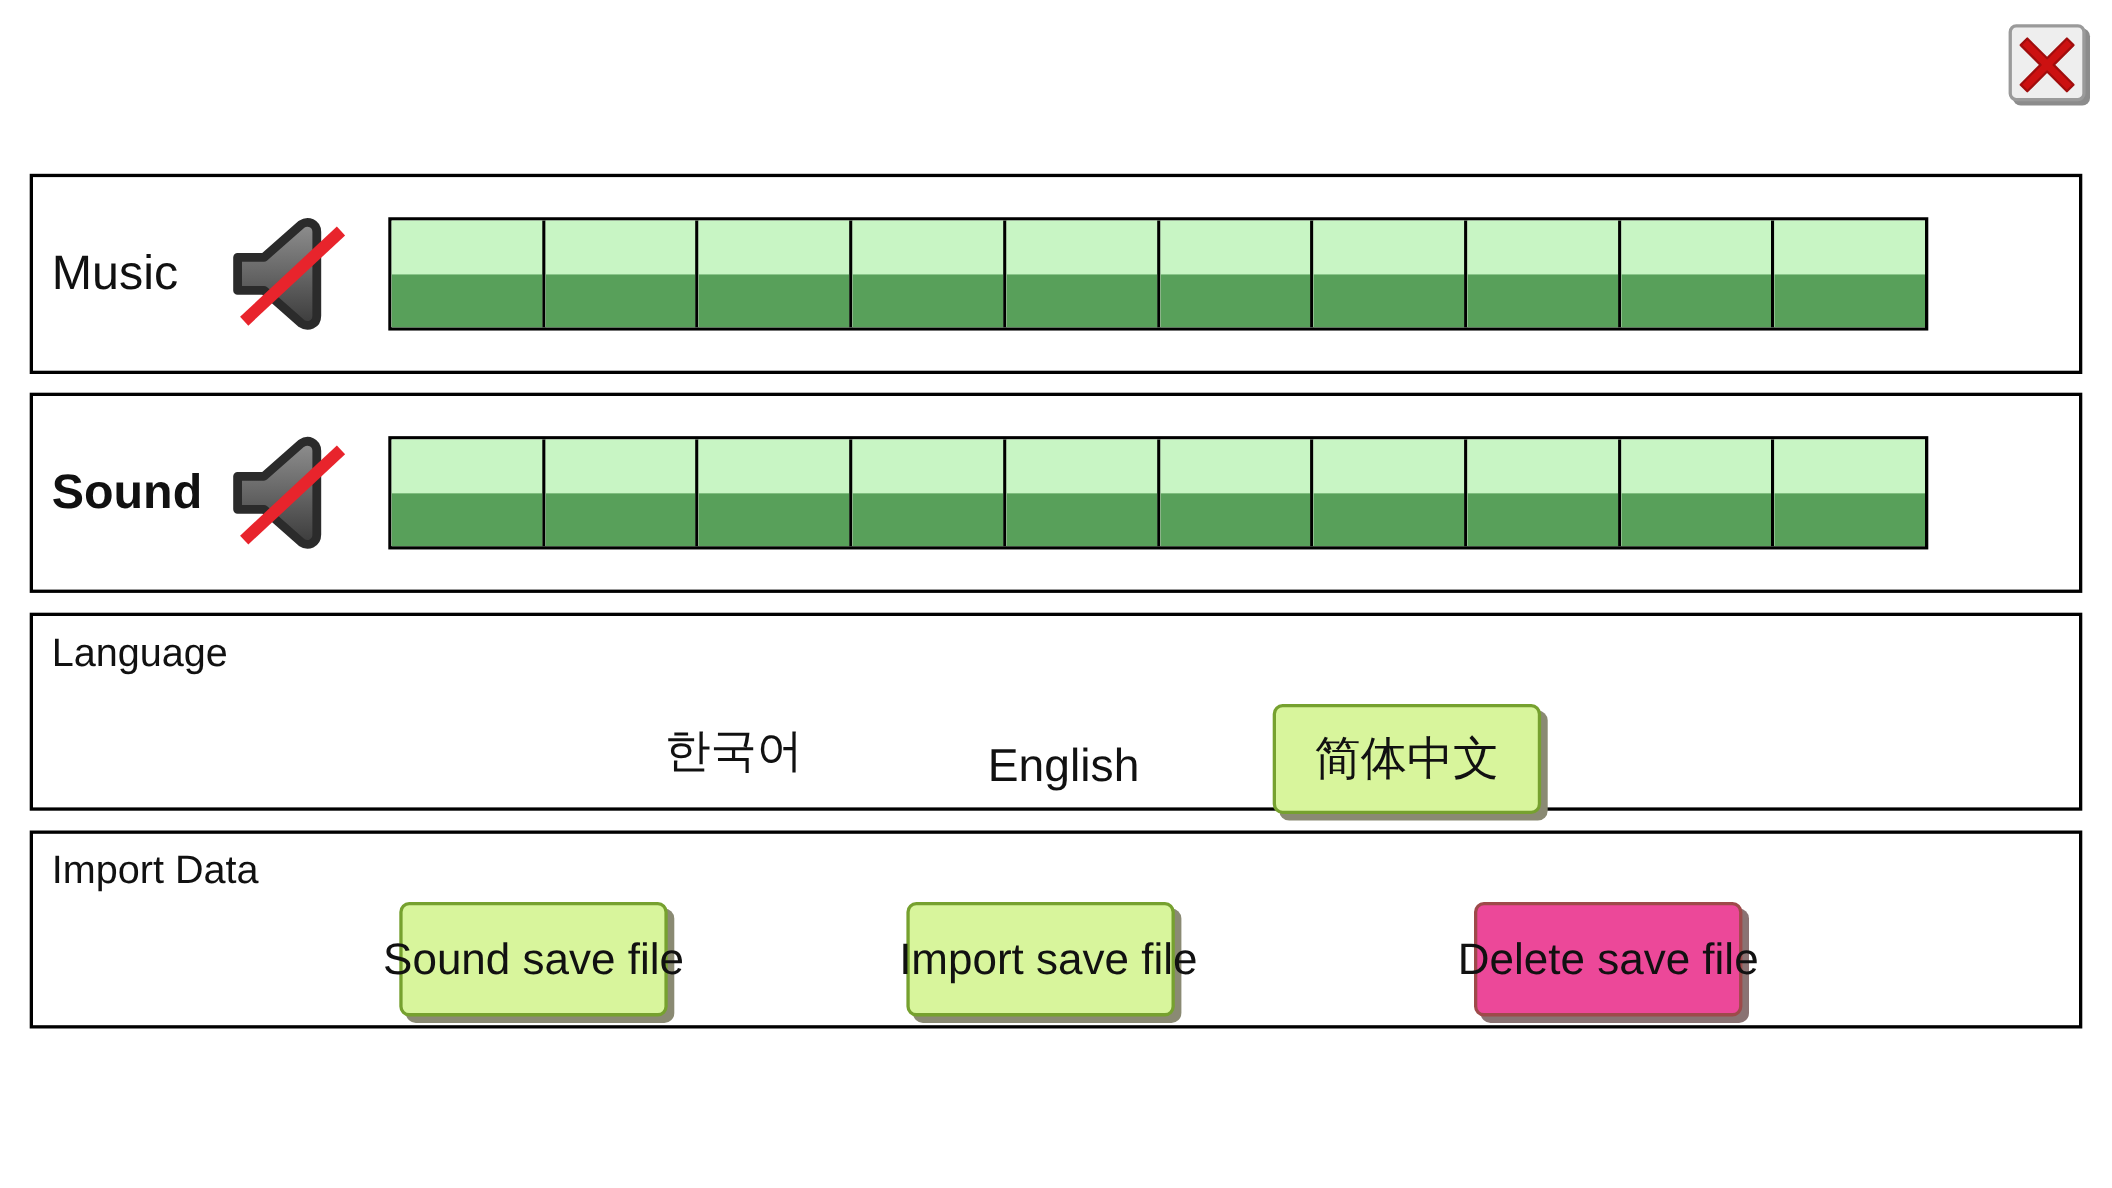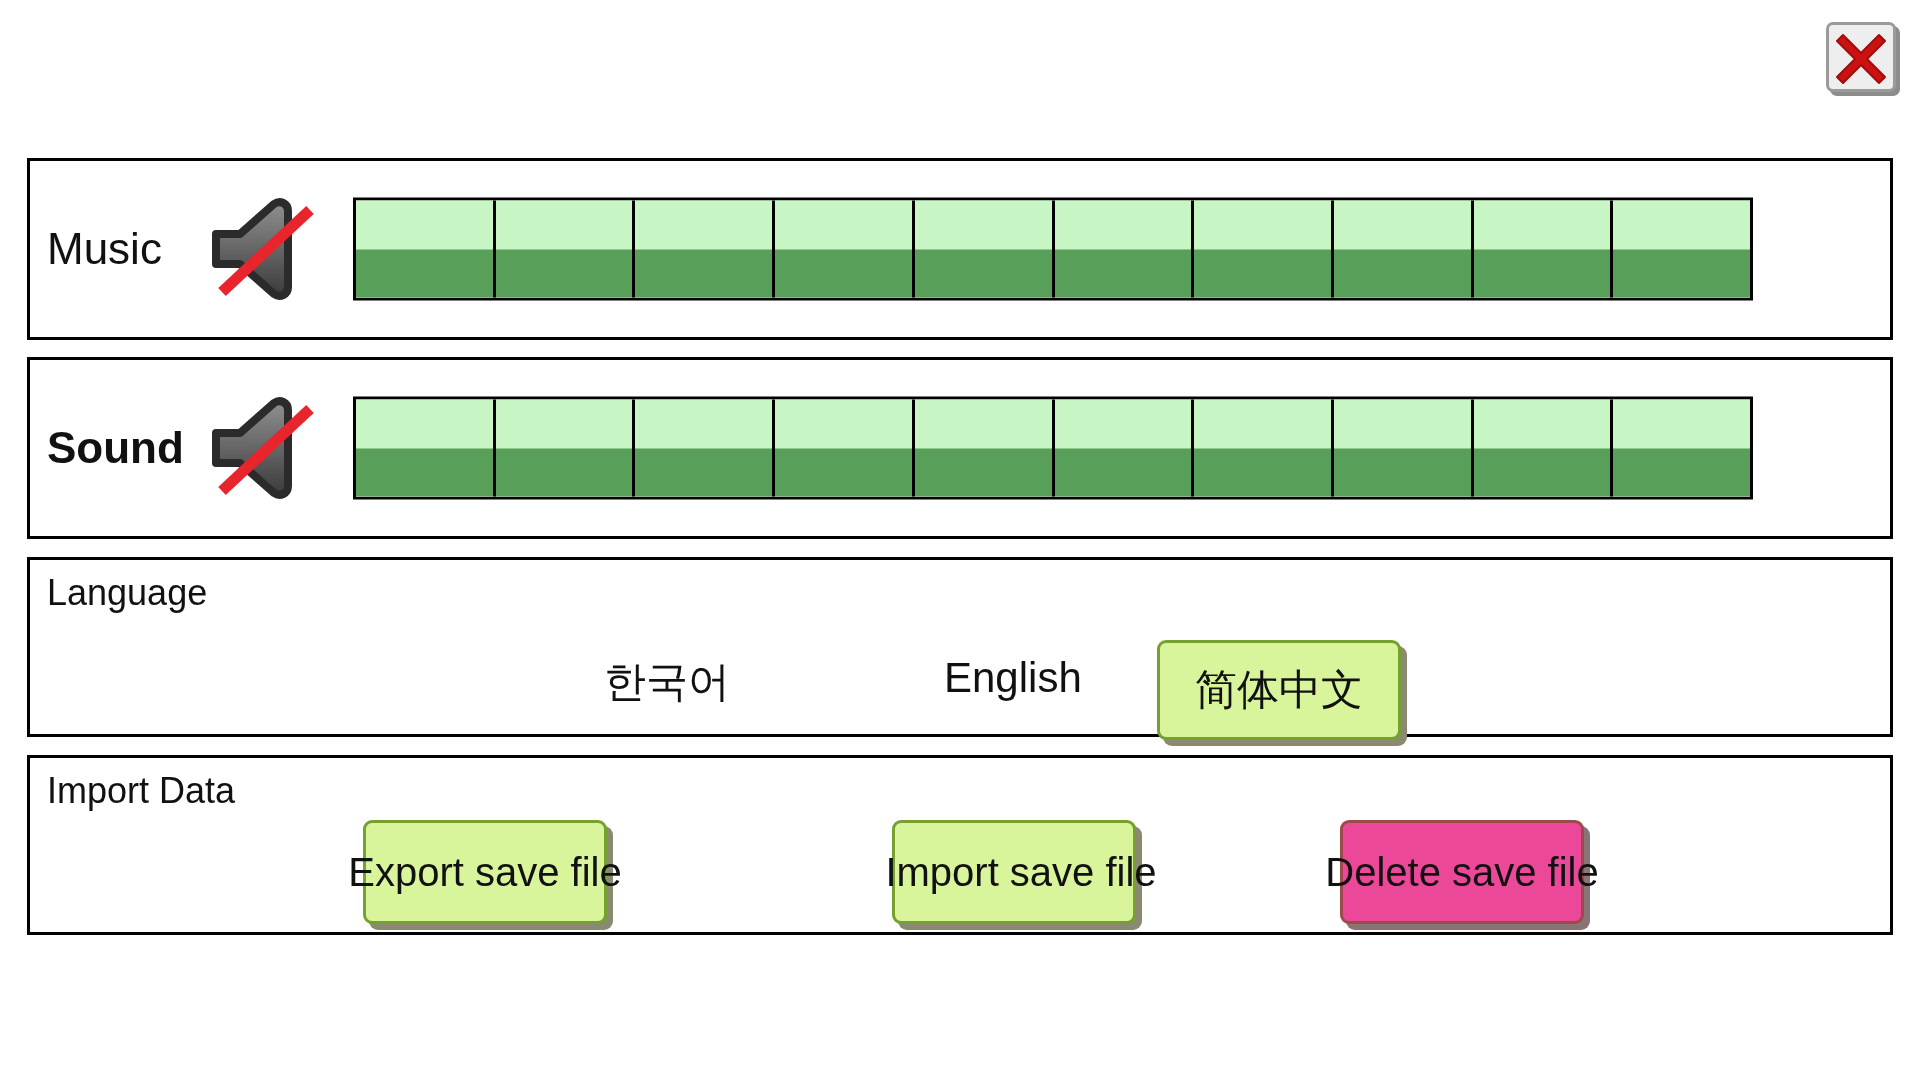--- a/index.html
+++ b/index.html
@@ -103,21 +103,21 @@
 
   
   .lang-opt {
     position: absolute;
     font-size: 42px;
     color: #111111;
     white-space: nowrap;
     cursor: pointer;
   }
   #lang-opt-0 { left: 604px; top: 654px; }
-  #lang-opt-1 { left: 898px; top: 654px; margin-left: 46px; }
+  #lang-opt-1 { left: 898px; top: 672px; }
 
   #lang-opt-2 {
     position: absolute;
     left: 1157px;
     top: 620px;
     width: 244px;
     height: 100px;
     box-sizing: border-box;
     border-radius: 9px;
     background: #d8f59c;
@@ -152,21 +152,21 @@
     background: #d8f59c;
     border: 3px solid #76a12f;
     box-shadow: 6px 6px 0 0 #8a8a73;
   }
   .data-btn.red {
     background: #ec4899;
     border: 3px solid #9e4a4a;
     box-shadow: 6px 6px 0 0 #8a7373;
   }
   #btn-export { left: 363px; }
-  #btn-import { left: 892px; padding-left: 14px; }
+  #btn-import { left: 824px; padding-left: 14px; }
   #btn-delete { left: 1340px; }
 </style>
 </head>
 <body>
 
 <div id="close-button">
   <svg viewBox="0 0 64 64">
     <path d="M14 10 L32 28 L50 10 L56 16 L38 34 L56 52 L50 58 L32 40 L14 58 L8 52 L26 34 L8 16 Z" fill="#cc1111" stroke="#a00d0d" stroke-width="2" stroke-linejoin="round"></path>
   </svg>
 </div>
@@ -276,15 +276,15 @@
 <div class="panel" id="panel-language">
   <div class="section-title">Language</div>
 </div>
 <div class="lang-opt" id="lang-opt-0">한국어</div>
 <div class="lang-opt" id="lang-opt-1">English</div>
 <div id="lang-opt-2">简体中文</div>
 
 <div class="panel" id="panel-data">
   <div class="section-title">Import Data</div>
 </div>
-<div class="data-btn green" id="btn-export">Export save file</div>
+<div class="data-btn green" id="btn-export">Sound save file</div>
 <div class="data-btn green" id="btn-import">Import save file</div>
 <div class="data-btn red" id="btn-delete">Delete save file</div>
 
 </body></html>

